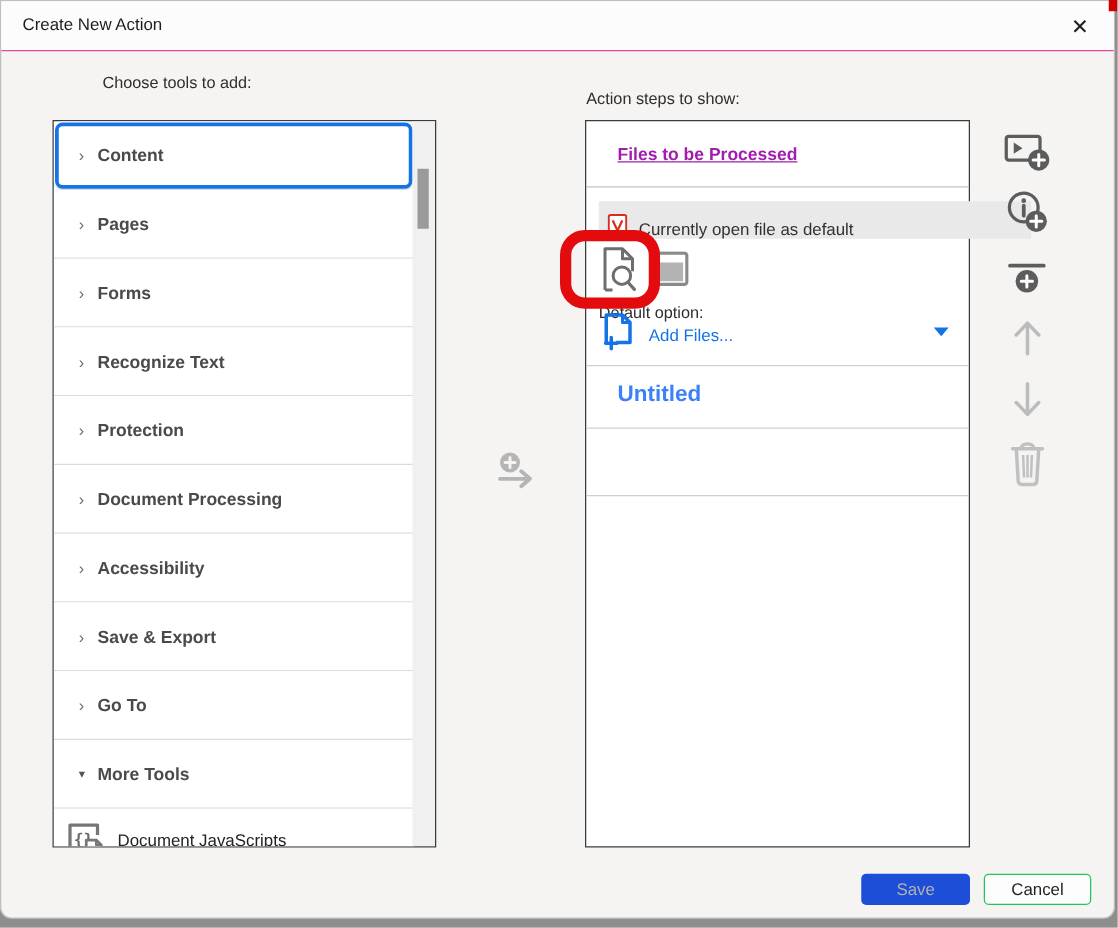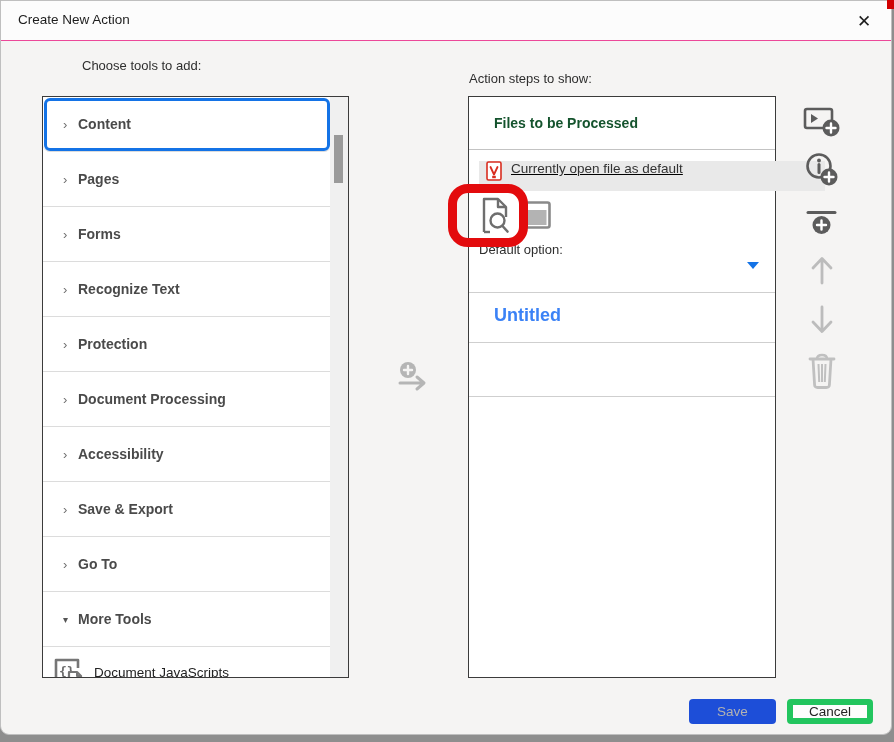--- a/index.html
+++ b/index.html
@@ -32,28 +32,28 @@
   .js-icon{margin-left:9px;flex:0 0 auto;}
   .scroll-gutter{position:absolute;right:0;top:0;width:18px;height:580px;background:#f0f0f0;}
   .scroll-thumb{position:absolute;left:4px;top:38px;width:9px;height:48px;background:#9a9a9a;}
 
   
   .mid-icon{position:absolute;left:392px;top:356px;width:40px;height:40px;}
 
   
   .right-panel{position:absolute;left:467px;top:95px;width:308px;height:582px;background:#fff;
                border:1px solid #3b3b3b;box-sizing:border-box;}
-  .rp-header{position:absolute;left:25px;top:18px;font-size:14px;font-weight:700;color:#14532d;}
+  .rp-header{position:absolute;left:25px;top:18px;font-size:14px;font-weight:700;color:#a21caf;text-decoration:underline;}
   .rp-sep{position:absolute;left:0;width:100%;height:1px;background:#c3c3c3;}
   .sep1{top:52px;}
   .sep2{top:195px;background:#cfcfcf;}
   .sep3{top:245px;background:#cfcfcf;}
   .sep4{top:299px;background:#cfcfcf;}
   .file-row{position:absolute;left:10px;top:64px;width:346px;height:30px;background:#e9e9e9;
-            display:flex;align-items:flex-start;text-decoration:underline;}
+            display:flex;align-items:flex-end;}
   .pdf-icon{margin-left:7px;flex:0 0 auto;}
   .file-row .frlabel{font-size:13.5px;color:#323232;margin-left:9px;}
   .step-icons{position:absolute;left:12px;top:100px;display:flex;align-items:flex-start;gap:9px;}
   .default-label{position:absolute;left:10px;top:145px;font-size:13px;color:#2e2e2e;}
   .addfiles-row{position:absolute;left:13px;top:153px;display:flex;align-items:center;cursor:pointer;}
   .addfiles-label{font-size:13.5px;color:#1473e6;margin-left:12px;margin-top:4px;}
   .caret{position:absolute;left:278px;top:165px;width:0;height:0;border-left:6px solid transparent;
          border-right:6px solid transparent;border-top:7px solid #1473e6;cursor:pointer;}
   .untitled{position:absolute;left:25px;top:208px;font-size:18px;font-weight:700;color:#3b82f6;}
 
@@ -62,21 +62,21 @@
              border-radius:20px;box-sizing:border-box;pointer-events:none;}
 
   
   .side-btn{position:absolute;left:800px;width:42px;display:flex;justify-content:center;cursor:pointer;}
   .sb1{top:103px;} .sb2{top:150px;} .sb3{top:208px;} .sb4{top:253px;} .sb5{top:303px;} .sb6{top:350px;}
 
   
   .btn{position:absolute;top:698px;height:25px;box-sizing:border-box;border-radius:4px;
        font-size:13.5px;display:flex;align-items:center;justify-content:center;}
   .btn-save{left:688px;width:87px;background:#1d4ed8;color:#b2b2b2;border:none;}
-  .btn-cancel{left:786px;width:86px;background:#fdfdfd;color:#242424;border:6px solid #22c55e;cursor:pointer;}
+  .btn-cancel{left:786px;width:86px;background:#fdfdfd;color:#242424;border:1px solid #22c55e;cursor:pointer;}
 </style>
 </head>
 <body>
 
 <div id="root">
   <div class="dialog">
 
     <div class="titlebar">
       <span class="title">Create New Action</span>
       <span class="close">✕</span>
@@ -172,20 +172,28 @@
           <path d="M21.5 29 l5 5.5" stroke="#6e6e6e" stroke-width="2.6" stroke-linecap="round"></path>
         </svg>
         <svg width="32" height="30" viewBox="0 0 32 30" style="margin-top:4px;">
           <rect x="1.5" y="1.5" width="29" height="25" rx="2" fill="#ffffff" stroke="#8a8a8a" stroke-width="2.6"></rect>
           <rect x="4.5" y="9" width="23" height="15" fill="#b3b3b3"></rect>
         </svg>
       </div>
 
       <div class="default-label">Default option:</div>
 
+      <div class="addfiles-row">
+        <svg width="25" height="32" viewBox="0 0 25 32">
+          <path d="M3 24 V2 h13 l6 6 v16 h-11" fill="none" stroke="#1473e6" stroke-width="2.8" stroke-linejoin="round"></path>
+          <path d="M16 2 v6 h6" fill="none" stroke="#1473e6" stroke-width="2.4" stroke-linejoin="round"></path>
+          <path d="M7 20 v9 M2.5 24.5 h9" stroke="#1473e6" stroke-width="2.8" stroke-linecap="round"></path>
+        </svg>
+        <span class="addfiles-label">Add Files...</span>
+      </div>
       <div class="caret"></div>
 
       <div class="rp-sep sep2"></div>
       <div class="untitled">Untitled</div>
       <div class="rp-sep sep3"></div>
       <div class="rp-sep sep4"></div>
     </div>
 
     <div class="red-annot"></div>
 

